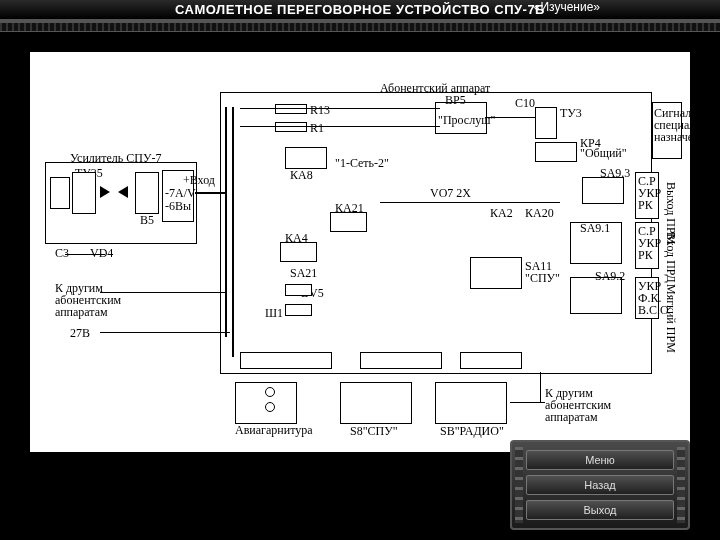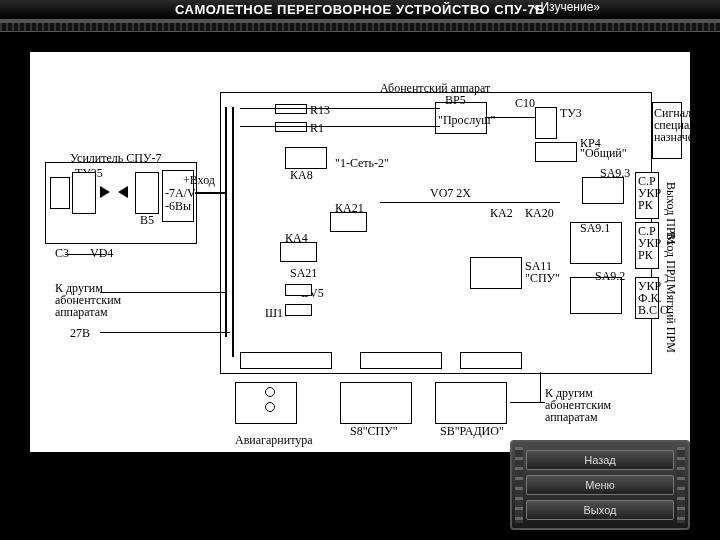--- a/index.html
+++ b/index.html
@@ -229,21 +229,21 @@
 
     <div class="box" style="left:595px; top:215px; width:22px; height:40px;"></div>
     <div class="lbl mini" style="left:598px; top:218px; white-space:pre;">УКР
 Ф.К.
 В.С.О</div>
     <div class="lbl mini" style="left:625px; top:222px; writing-mode:vertical-rl;">Мягкий ПРМ</div>
 
     <div class="box" style="left:195px; top:320px; width:60px; height:40px;"></div>
     <div class="circle" style="left:225px; top:325px; width:8px; height:8px;"></div>
     <div class="circle" style="left:225px; top:340px; width:8px; height:8px;"></div>
-    <div class="lbl mini" style="left:195px; top:372px;">Авиагарнитура</div>
+    <div class="lbl mini" style="left:195px; top:362px;">Авиагарнитура</div>
 
     <div class="box" style="left:300px; top:320px; width:70px; height:40px;"></div>
     <div class="lbl mini" style="left:310px; top:363px;">S8"СПУ"</div>
 
     <div class="box" style="left:395px; top:320px; width:70px; height:40px;"></div>
     <div class="lbl mini" style="left:400px; top:363px;">SВ"РАДИО"</div>
 
     <div class="lbl mini" style="left:505px; top:325px; width:70px; white-space:normal;">К другим абонентским аппаратам</div>
 
     <div class="line-h thick" style="left:155px; top:130px; width:30px;"></div>
@@ -254,16 +254,16 @@
     <div class="line-h" style="left:200px; top:46px; width:200px;"></div>
     <div class="line-h" style="left:200px; top:64px; width:200px;"></div>
     <div class="line-h" style="left:445px; top:55px; width:50px;"></div>
     <div class="line-v" style="left:500px; top:310px; height:30px;"></div>
     <div class="line-h" style="left:470px; top:340px; width:35px;"></div>
 
   </div>
 </div>
 
 <div class="nav-panel">
+  <div class="nav-btn">Меню</div>
   <div class="nav-btn">Назад</div>
-  <div class="nav-btn">Меню</div>
   <div class="nav-btn">Выход</div>
 </div>
 
 </body></html>

